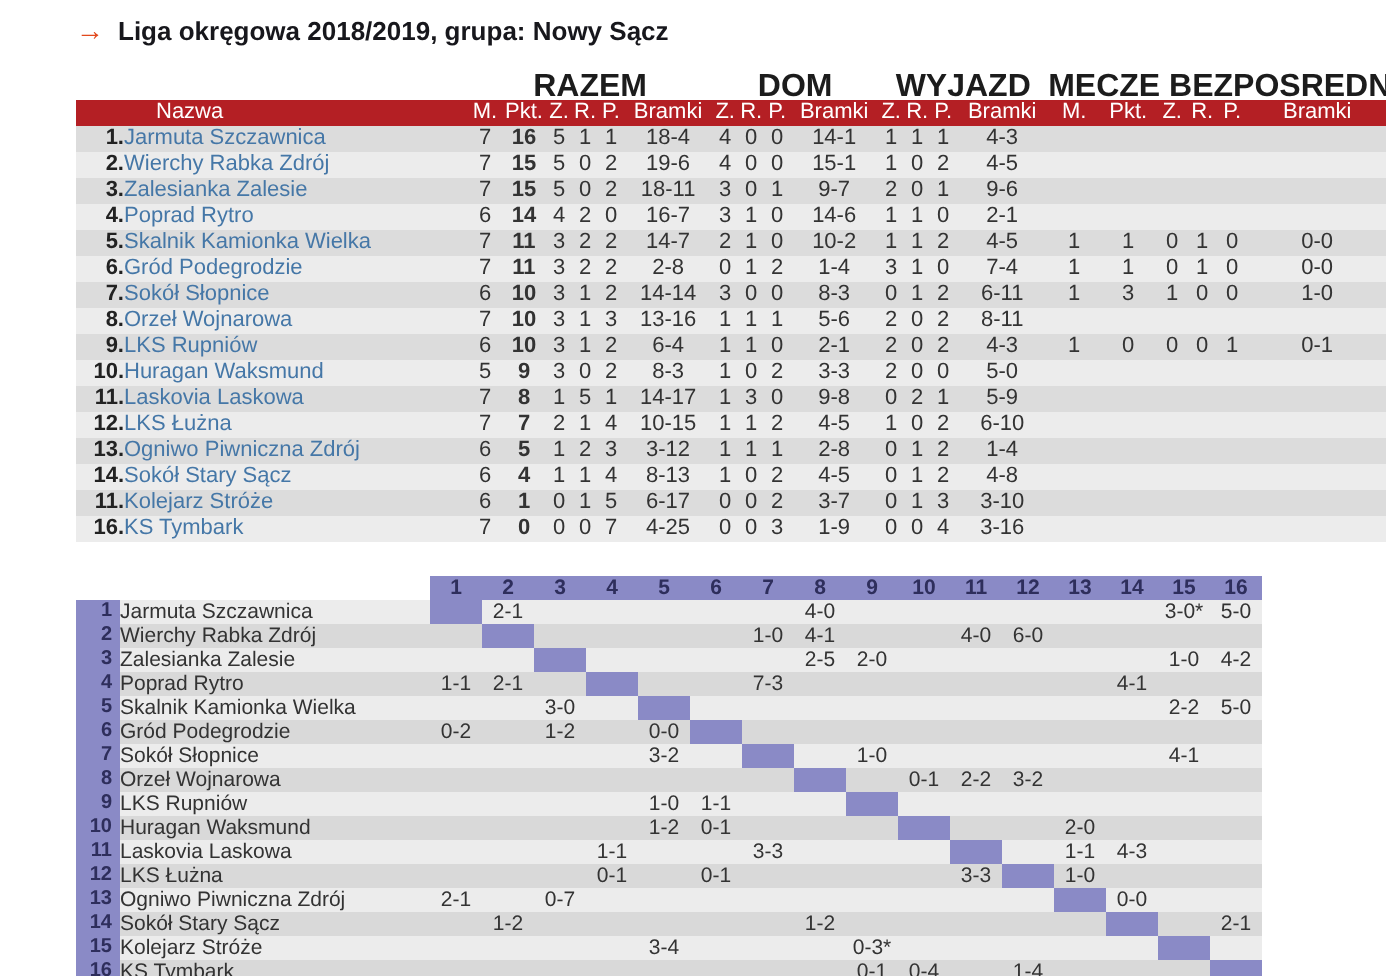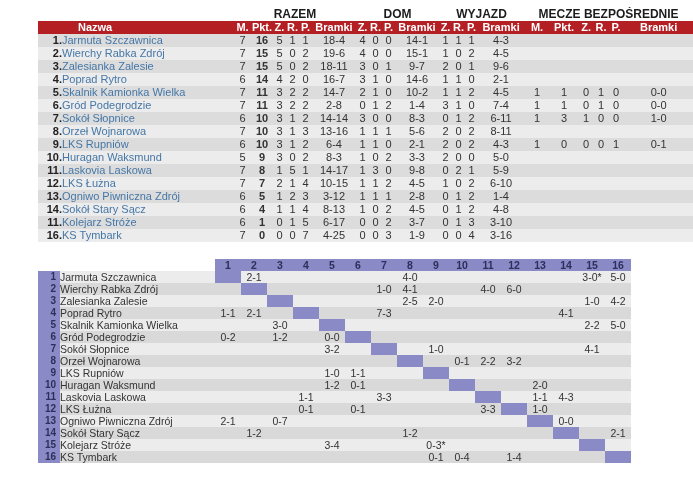--- a/index.html
+++ b/index.html
@@ -7,22 +7,22 @@
   .page{padding:7px 0 0 38px;}
 
   
   .title{font-size:13px;font-weight:bold;color:#17171c;margin:0 0 13px 0;white-space:nowrap;}
   .title .arrow{color:#e2491d;font-weight:bold;margin-right:7px;font-size:14px;}
 
   
   table{border-collapse:collapse;table-layout:fixed;}
   .standings{width:655px;}
   .standings td{padding:0;height:13px;line-height:13px;white-space:nowrap;overflow:hidden;}
-  .group-row td{background:#fff;color:#1c1c1c;font-weight:bold;text-align:center;height:14px;font-size:12px;}
-  .head-row td{background:#b41f24;color:#fff;font-weight:bold;text-align:center;font-size:11px;}
+  .group-row td{background:#fff;color:#1c1c1c;font-weight:bold;text-align:center;height:14px;font-size:16px;}
+  .head-row td{background:#b41f24;color:#fff;font-weight:normal;text-align:center;font-size:11px;}
   .head-row td.hname{text-align:left;padding-left:16px;}
   tr.dark td{background:#dcdcdc;}
   tr.light td{background:#ececec;}
   .pos{text-align:right;font-weight:bold;color:#222;padding-right:2px;}
   .name{padding-left:5px;text-align:left;}
   .name a{color:#4577a7;text-decoration:none;cursor:pointer;}
   .c{text-align:center;}
   .pkt{font-weight:bold;}
 
   
@@ -37,20 +37,21 @@
   .crosstable tr.light td{background:#ececec;}
   .crosstable tr.dark td{background:#d9d9d9;}
   .crosstable tr.light td.xnum,.crosstable tr.dark td.xnum,
   .crosstable tr.light td.diag,.crosstable tr.dark td.diag{background:#8a8ac6;}
 </style>
 </head>
 <body>
 
 <div class="page">
 
+  <div class="title"><span class="arrow">→</span><span>Liga okręgowa 2018/2019, grupa: Nowy Sącz</span></div>
 
   <table class="standings">
     <colgroup>
       <col style="width:24px">
         <col style="width:172px">
       <col style="width:17px">
         <col style="width:22px">
         <col style="width:13px">
         <col style="width:13px">
         <col style="width:13px">

